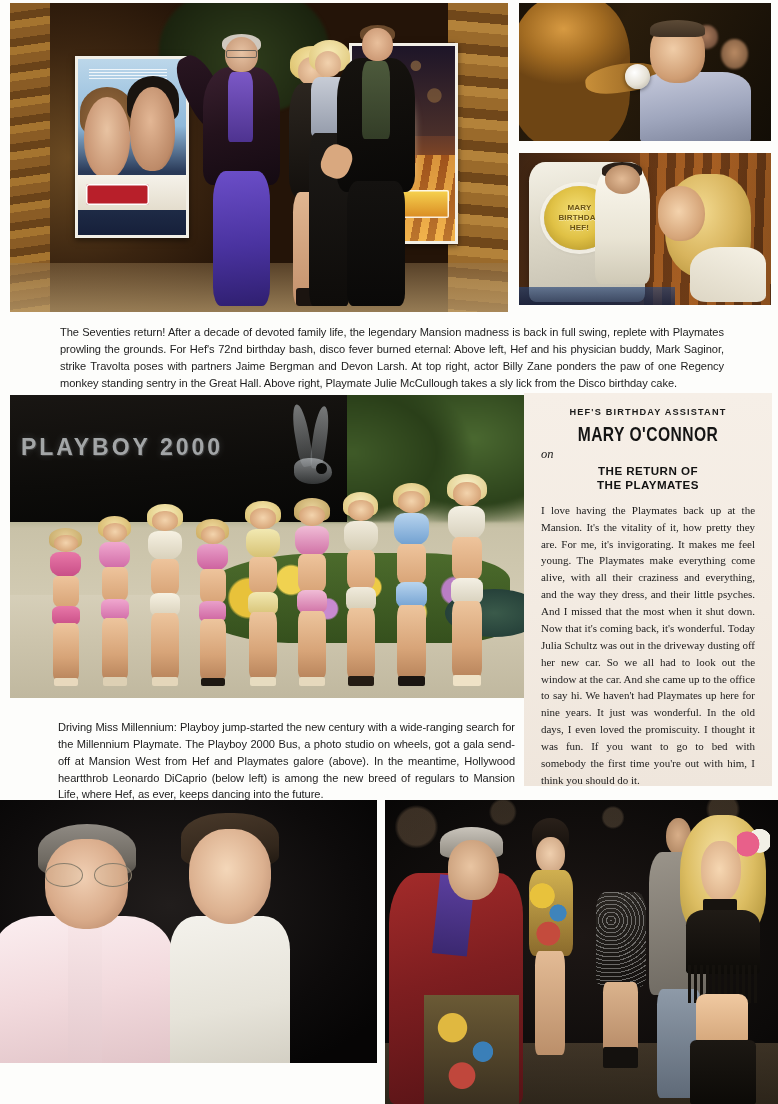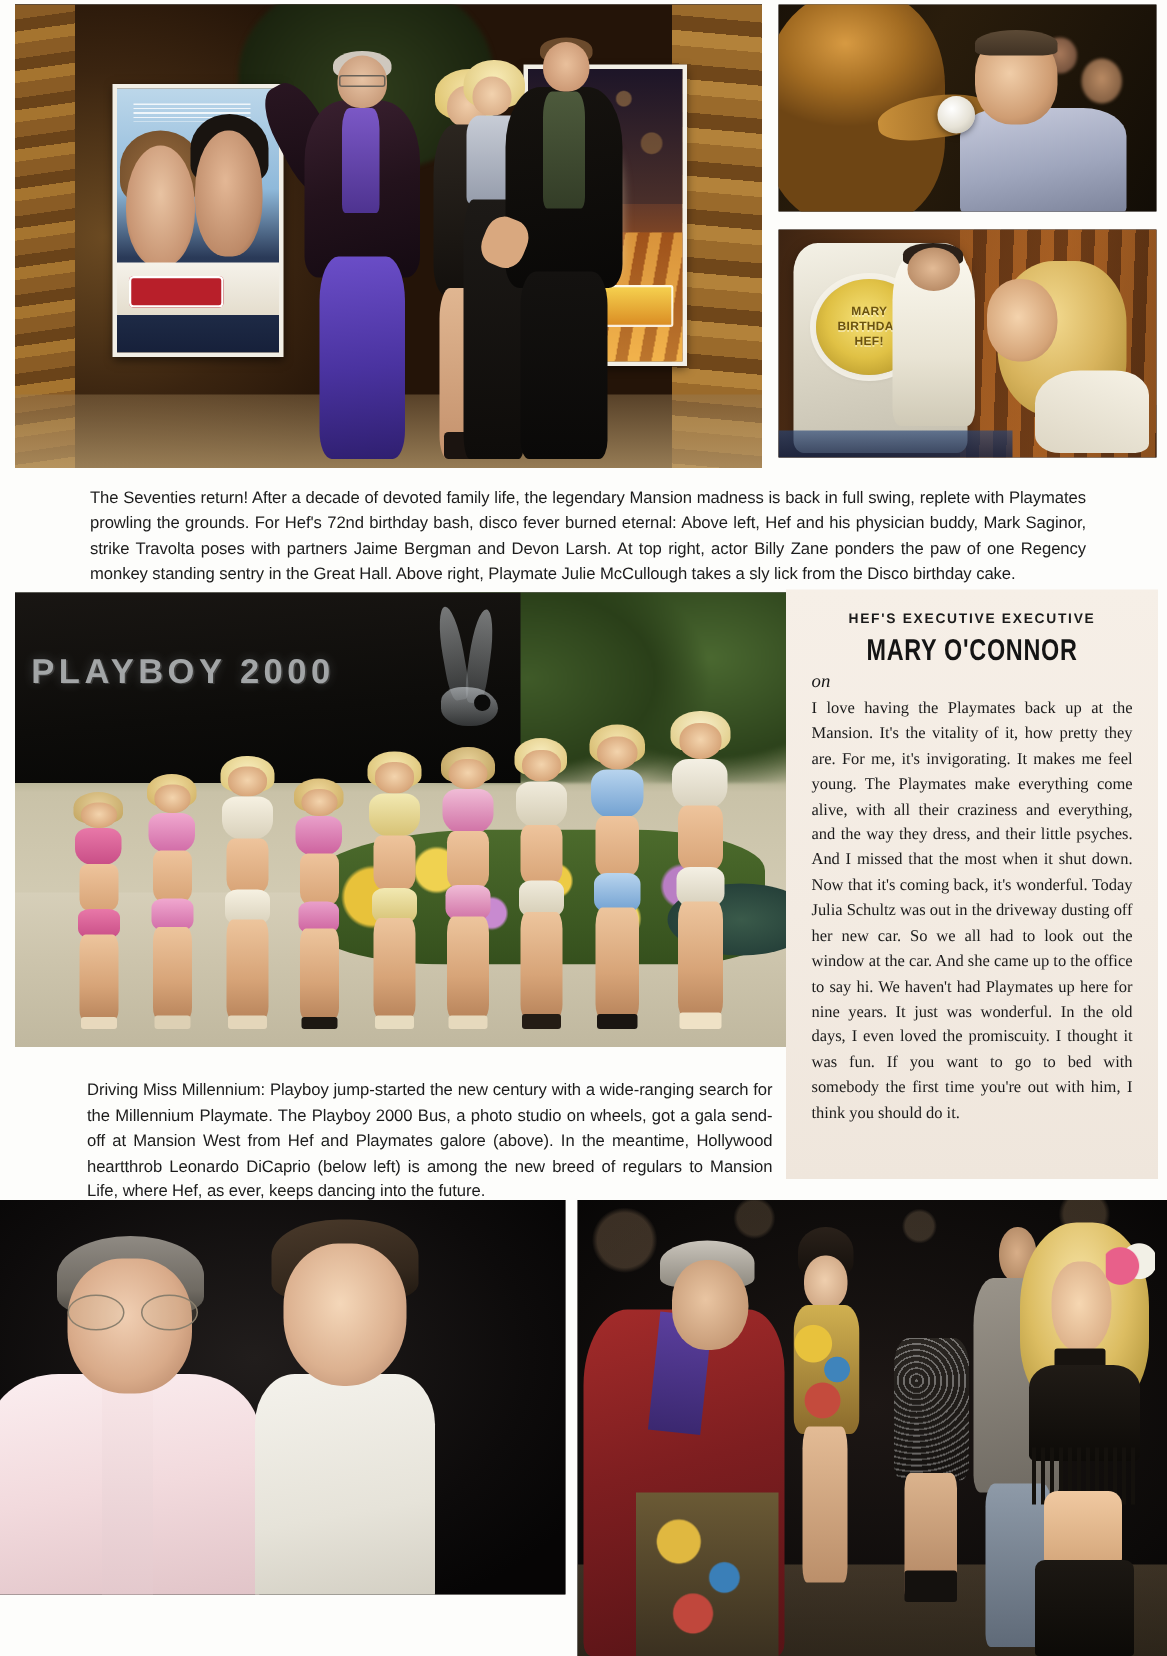--- a/index.html
+++ b/index.html
@@ -839,23 +839,27 @@
     <div class="pm-face"></div>
     <div class="pm-top" style="background:linear-gradient(180deg,#f4f0e4,#d6cfbb);"></div>
     <div class="pm-mid"></div>
     <div class="pm-btm" style="background:linear-gradient(180deg,#f4f0e4,#d6cfbb);"></div>
     <div class="pm-legs"></div>
     <div class="pm-shoe" style="background:#efe2c6;"></div>
   </div>
 </div>
 
 <div id="sidebar-mary-oconnor">
-  <div class="kicker">HEF'S EXECUTIVE EXECUTIVE</div>
+  <div class="kicker">HEF'S BIRTHDAY ASSISTANT</div>
   <div class="name">MARY O'CONNOR</div>
   <div class="on">on</div>
+  <div class="subject">
+    <div>THE RETURN OF</div>
+    <div>THE PLAYMATES</div>
+  </div>
   <div class="quote">I love having the Playmates back up at the Mansion. It's the vitality of it, how pretty they are. For me, it's invigorating. It makes me feel young. The Playmates make everything come alive, with all their craziness and everything, and the way they dress, and their little psyches. And I missed that the most when it shut down. Now that it's coming back, it's wonderful. Today Julia Schultz was out in the driveway dusting off her new car. So we all had to look out the window at the car. And she came up to the office to say hi. We haven't had Playmates up here for nine years. It just was wonderful. In the old days, I even loved the promiscuity. I thought it was fun. If you want to go to bed with somebody the first time you're out with him, I think you should do it.</div>
 </div>
 
 <div class="caption" id="caption-mid">Driving Miss Millennium: Playboy jump-started the new century with a wide-ranging search for the Millennium Playmate. The Playboy 2000 Bus, a photo studio on wheels, got a gala send-off at Mansion West from Hef and Playmates galore (above). In the meantime, Hollywood heartthrob Leonardo DiCaprio (below left) is among the new breed of regulars to Mansion Life, where Hef, as ever, keeps dancing into the future.</div>
 
 <div class="photo" id="photo-hef-dicaprio">
   <div class="bg"></div>
   <div class="leo-jacket"></div>
   <div class="hef-shirt"></div>
   <div class="hef-placket"></div>

